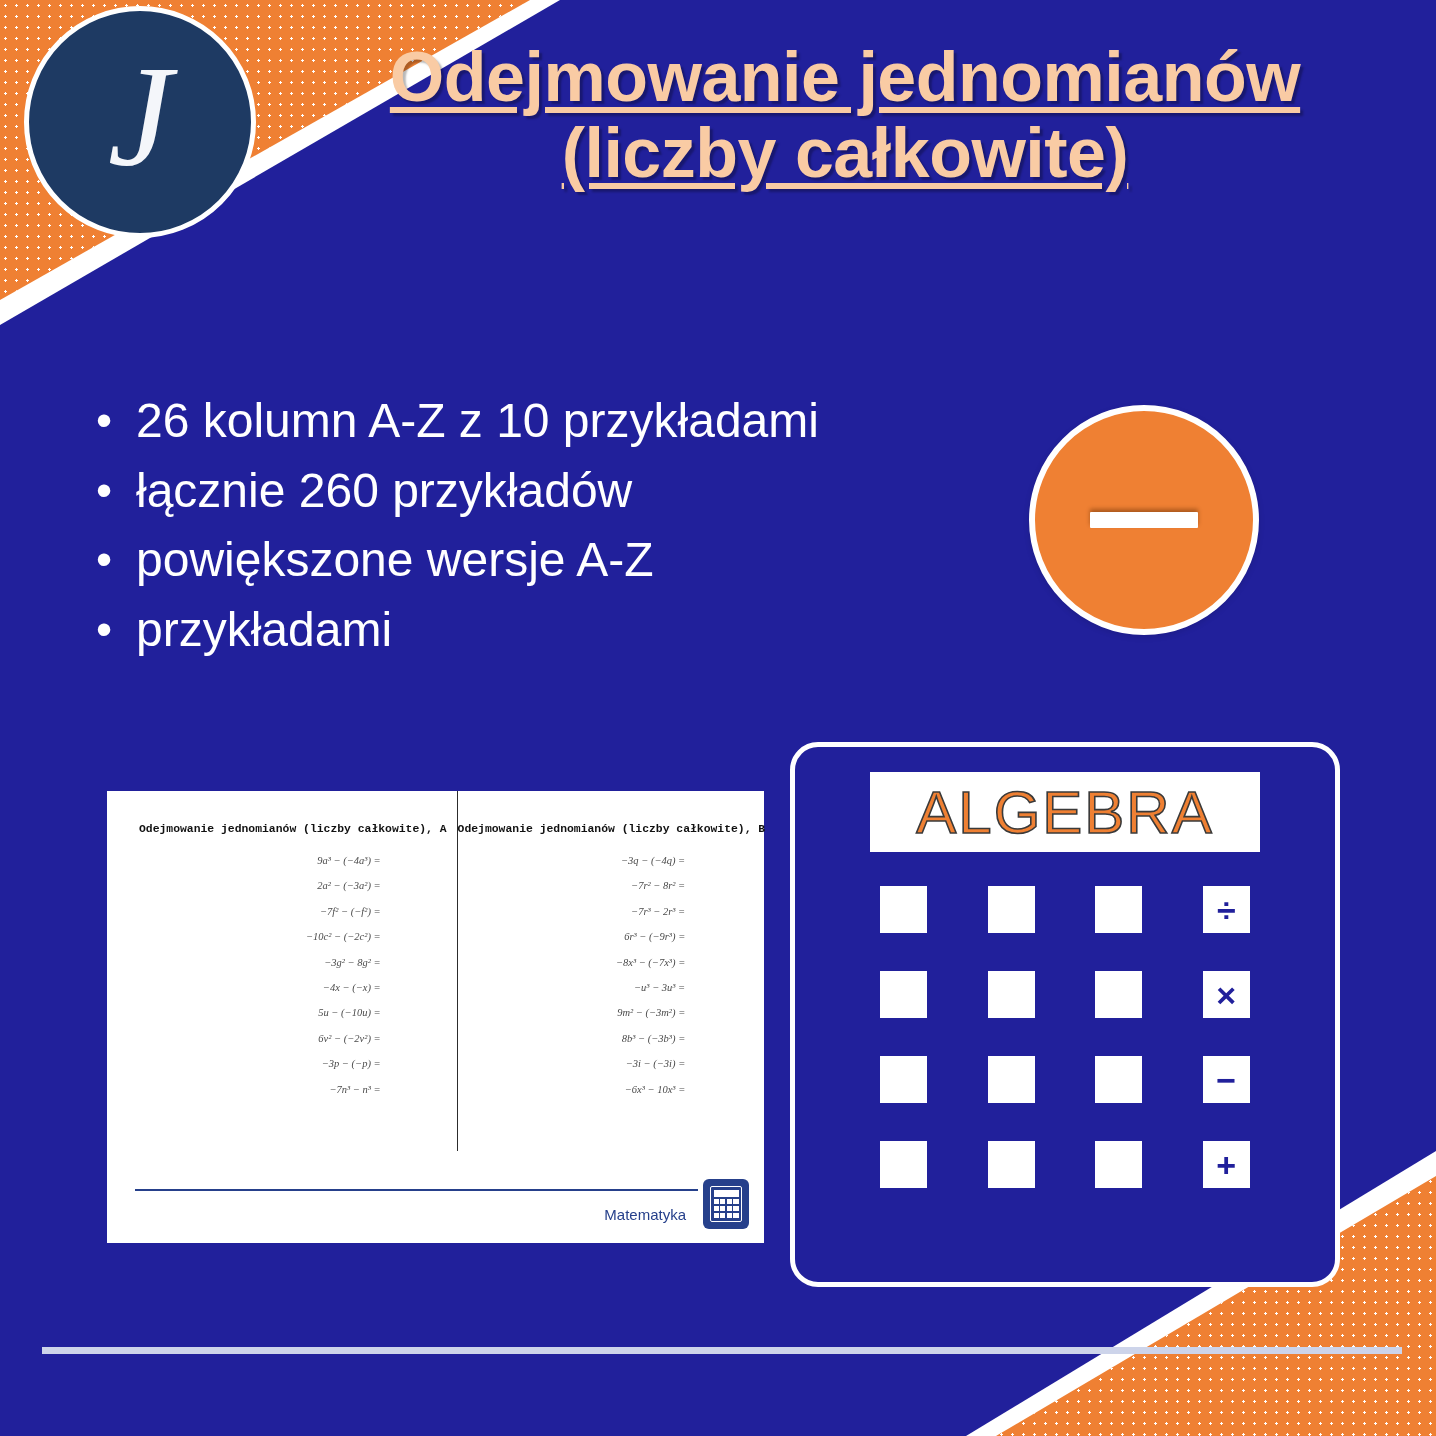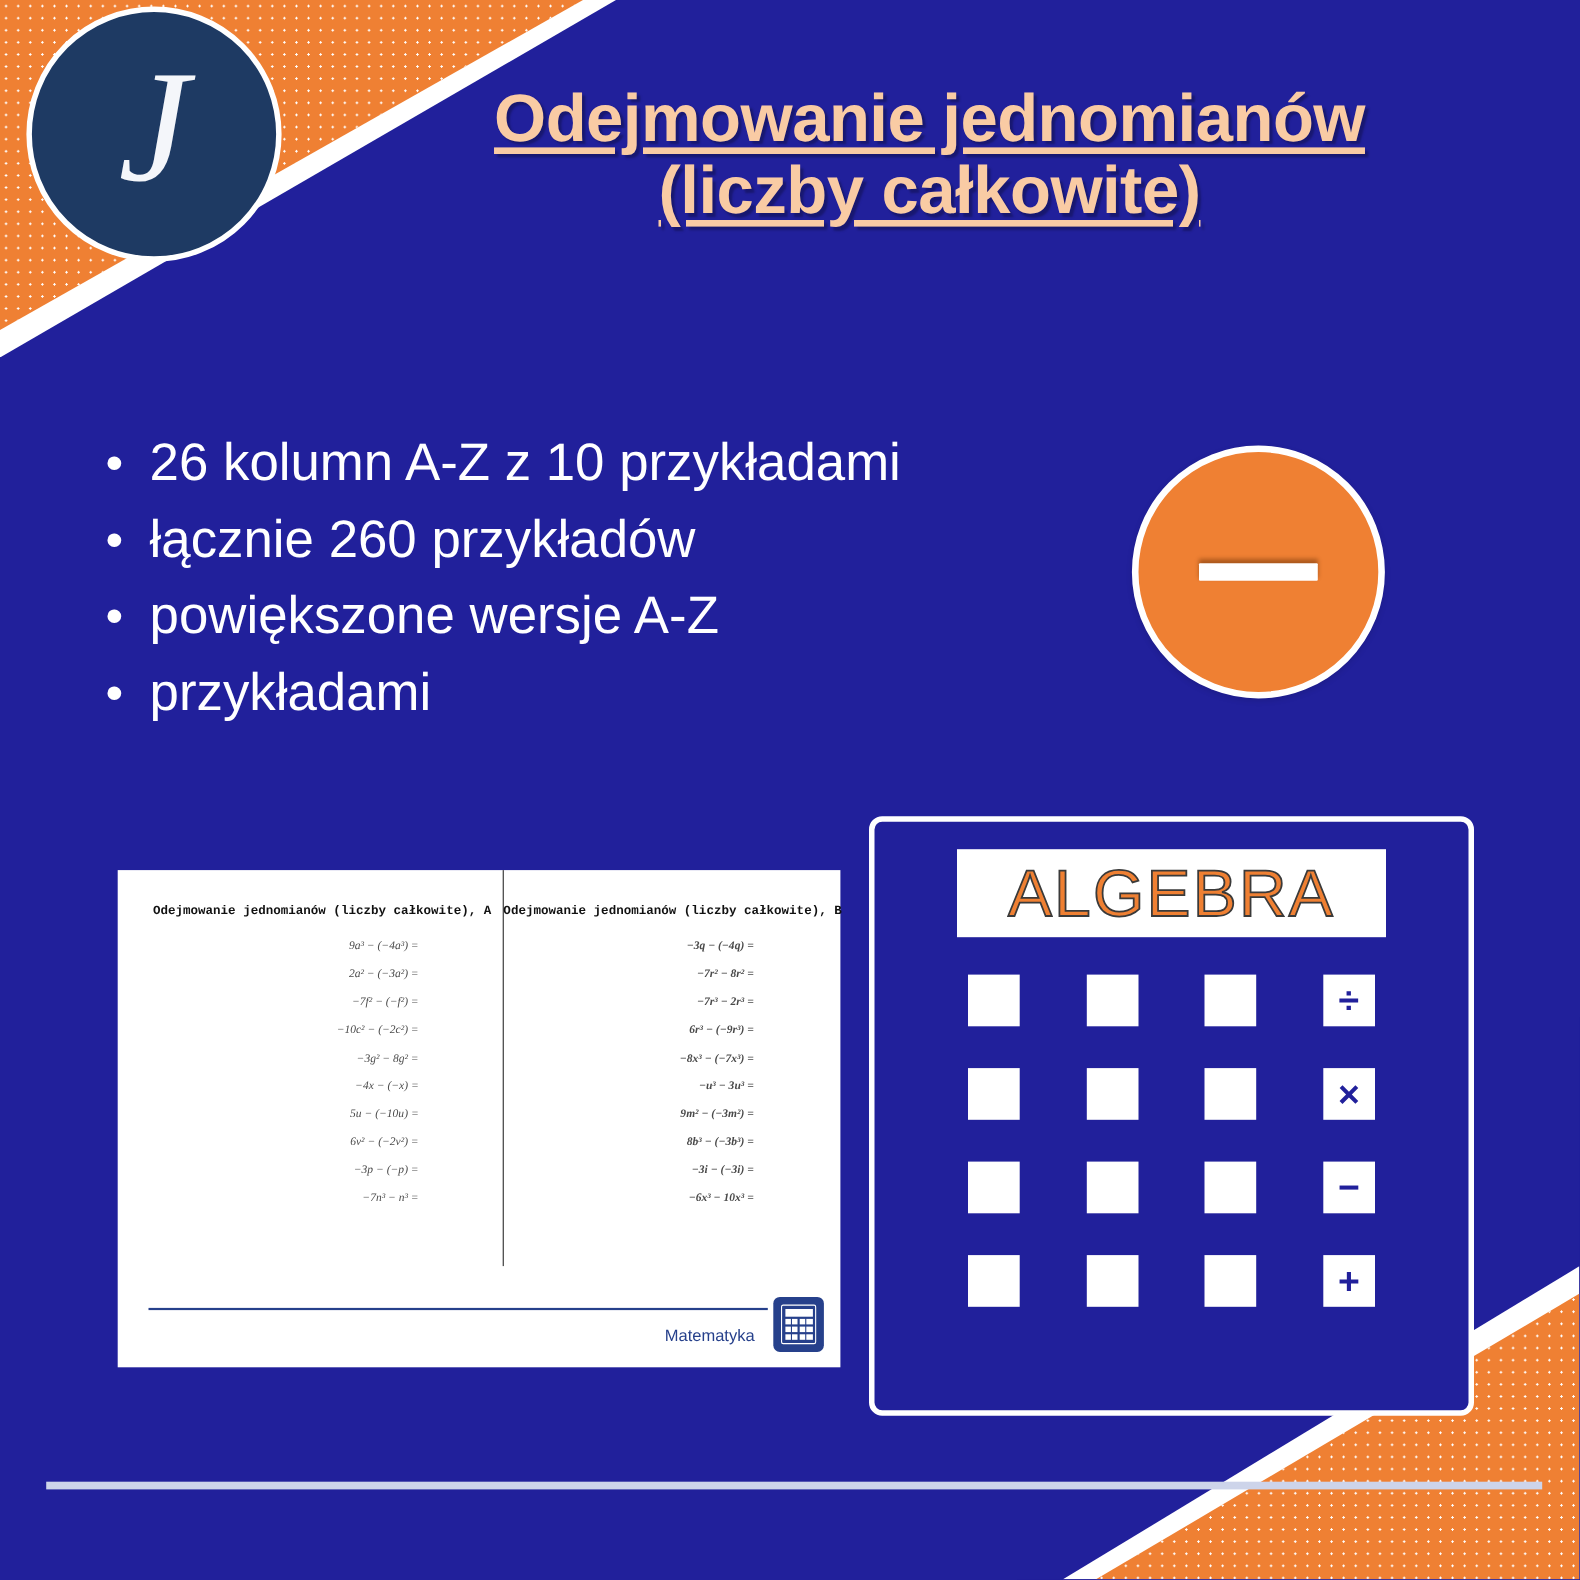--- a/index.html
+++ b/index.html
@@ -54,28 +54,27 @@
     line-height:1;
     transform:translateY(-6px);
   }
 
   
   .title{
     position:absolute;left:280px;top:40px;width:1130px;
     text-align:center;
     color:#f9cba4;
     font-weight:bold;
-    font-size:61px;
+    font-size:70px;
     line-height:1.08;
     letter-spacing:-0.5px;
     text-decoration:underline;
     text-decoration-thickness:6px;
     text-underline-offset:6px;
     text-shadow:3px 3px 2px rgba(0,0,0,0.28);
-    margin-top:35px;
   }
   .title .line2{display:block;}
 
   
   .bullets{
     position:absolute;left:72px;top:392px;width:790px;
     color:#ffffff;
     font-size:48px;
     line-height:1.20;
   }
@@ -121,21 +120,21 @@
   .ws-item{
     font-family:"Liberation Serif", serif;
     font-style:italic;
     font-size:10.5px;
     color:#4a4a4a;
     text-align:right;
     padding-right:66px;
     margin-bottom:14.4px;
     white-space:nowrap;
   }
-  .ws-col.right .ws-item{padding-right:80px;font-weight:bold;}
+  .ws-col.right .ws-item{padding-right:80px;}
   .ws-footline{
     position:absolute;left:28px;right:66px;bottom:52px;height:2px;background:#26408b;
   }
   .ws-footlabel{
     position:absolute;right:78px;bottom:20px;
     font-size:15px;color:#26408b;font-family:"Liberation Sans",sans-serif;
   }
   .ws-calc-icon{
     position:absolute;right:15px;bottom:14px;width:46px;height:50px;
     background:#26408b;border-radius:6px;
@@ -147,21 +146,21 @@
   }
   .ws-calc-screen{height:7px;background:#ffffff;}
   .ws-calc-grid{flex:1;display:grid;grid-template-columns:repeat(4,1fr);grid-template-rows:repeat(3,1fr);gap:1.5px;}
   .ws-calc-grid i{background:#ffffff;display:block;}
 
   
   .calc{
     position:absolute;left:790px;top:742px;width:550px;height:545px;
     background:#21209b;
     border:5px solid #ffffff;
-    border-radius:12px;
+    border-radius:28px;
     box-sizing:border-box;
     padding:25px 28px 26px 28px;
   }
   .calc-display{
     margin:0 auto;width:390px;height:80px;background:#ffffff;
     display:flex;align-items:center;justify-content:center;
   }
   .calc-display span{
     font-size:60px;font-weight:normal;color:#ef8033;letter-spacing:2px;
     -webkit-text-stroke:1.6px #3a3a3a;

